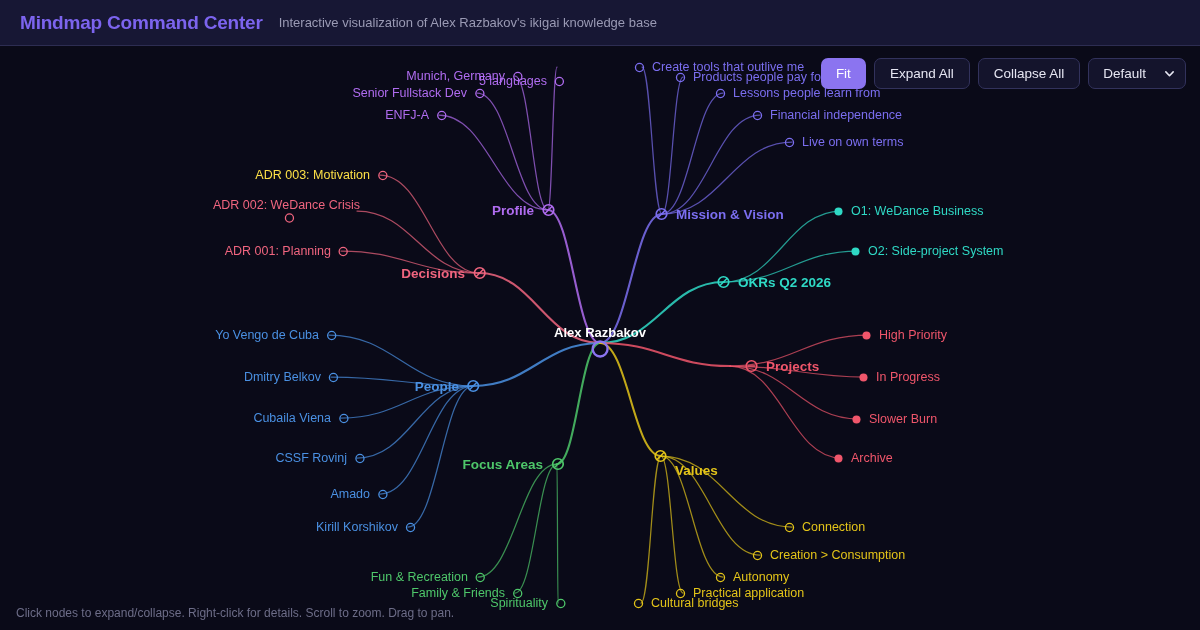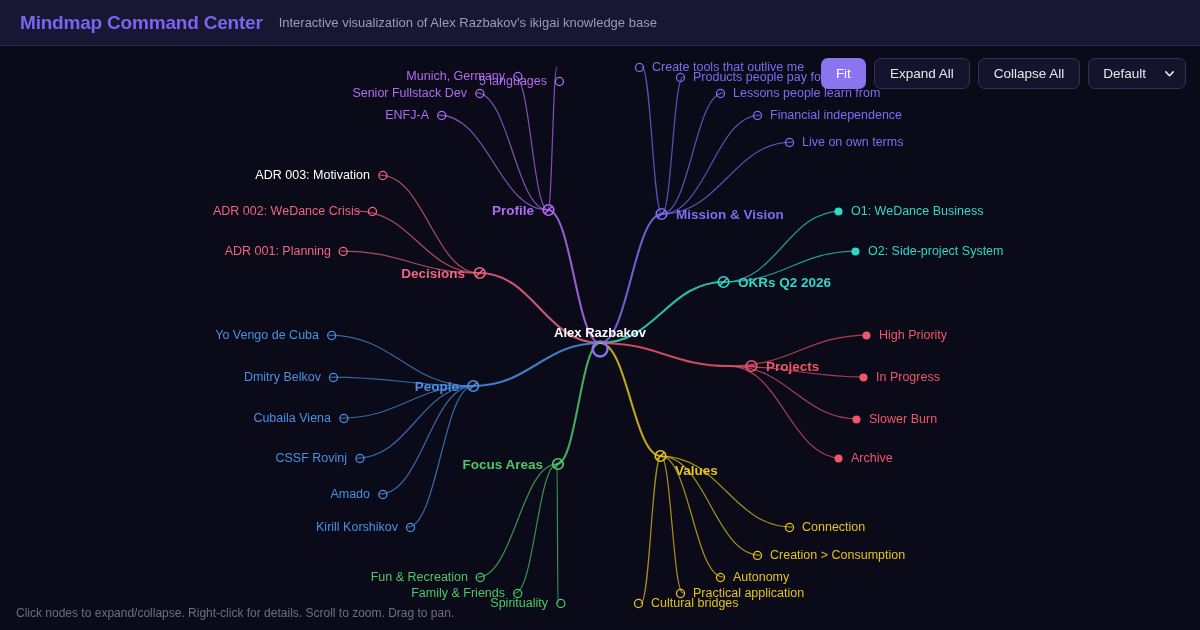--- a/index.html
+++ b/index.html
@@ -214,26 +214,26 @@
           <span class="lbl" style="color: rgb(123, 110, 240);">Live on own terms</span>
         </div>
         <div class="node branch lright" style="left: 662px; top: 168px; transform: translate(-9px, -50%);">
           <svg viewBox="0 0 20 20" class="mk">
             <circle cx="10" cy="10" r="6.2" fill="none" stroke="#7b6ef0" stroke-width="2"></circle>
             <line x1="5.6" y1="14.4" x2="14.4" y2="5.6" stroke="#7b6ef0" stroke-width="1.8"></line>
           </svg>
           <span class="lbl" style="color: rgb(123, 110, 240);">Mission &amp; Vision</span>
         </div>
         <div class="node leaf lleft" style="left: 380px; top: 129px; transform: translate(calc(-100% + 9px), -50%);">
-          <span class="lbl" style="color: #ffffff;">ADR 003: Motivation</span>
+          <span class="lbl" style="color: #fde047;">ADR 003: Motivation</span>
           <svg viewBox="0 0 20 20" class="mk sm">
             <circle cx="10" cy="10" r="6.2" fill="none" stroke="#f0657f" stroke-width="2"></circle>
           </svg>
         </div>
-        <div class="node leaf lleft" style="left: 370px; top: 165px; transform: translate(calc(-100% + 9px), -50%);">
+        <div class="node leaf lleft" style="left: 357px; top: 165px; transform: translate(calc(-100% + 9px), -50%); flex-direction: column;">
           <span class="lbl" style="color: rgb(240, 101, 127);">ADR 002: WeDance Crisis</span>
           <svg viewBox="0 0 20 20" class="mk sm">
             <circle cx="10" cy="10" r="6.2" fill="none" stroke="#f0657f" stroke-width="2"></circle>
           </svg>
         </div>
         <div class="node leaf lleft" style="left: 341px; top: 205px; transform: translate(calc(-100% + 9px), -50%);">
           <span class="lbl" style="color: rgb(240, 101, 127);">ADR 001: Planning</span>
           <svg viewBox="0 0 20 20" class="mk sm">
             <circle cx="10" cy="10" r="6.2" fill="none" stroke="#f0657f" stroke-width="2"></circle>
           </svg>

